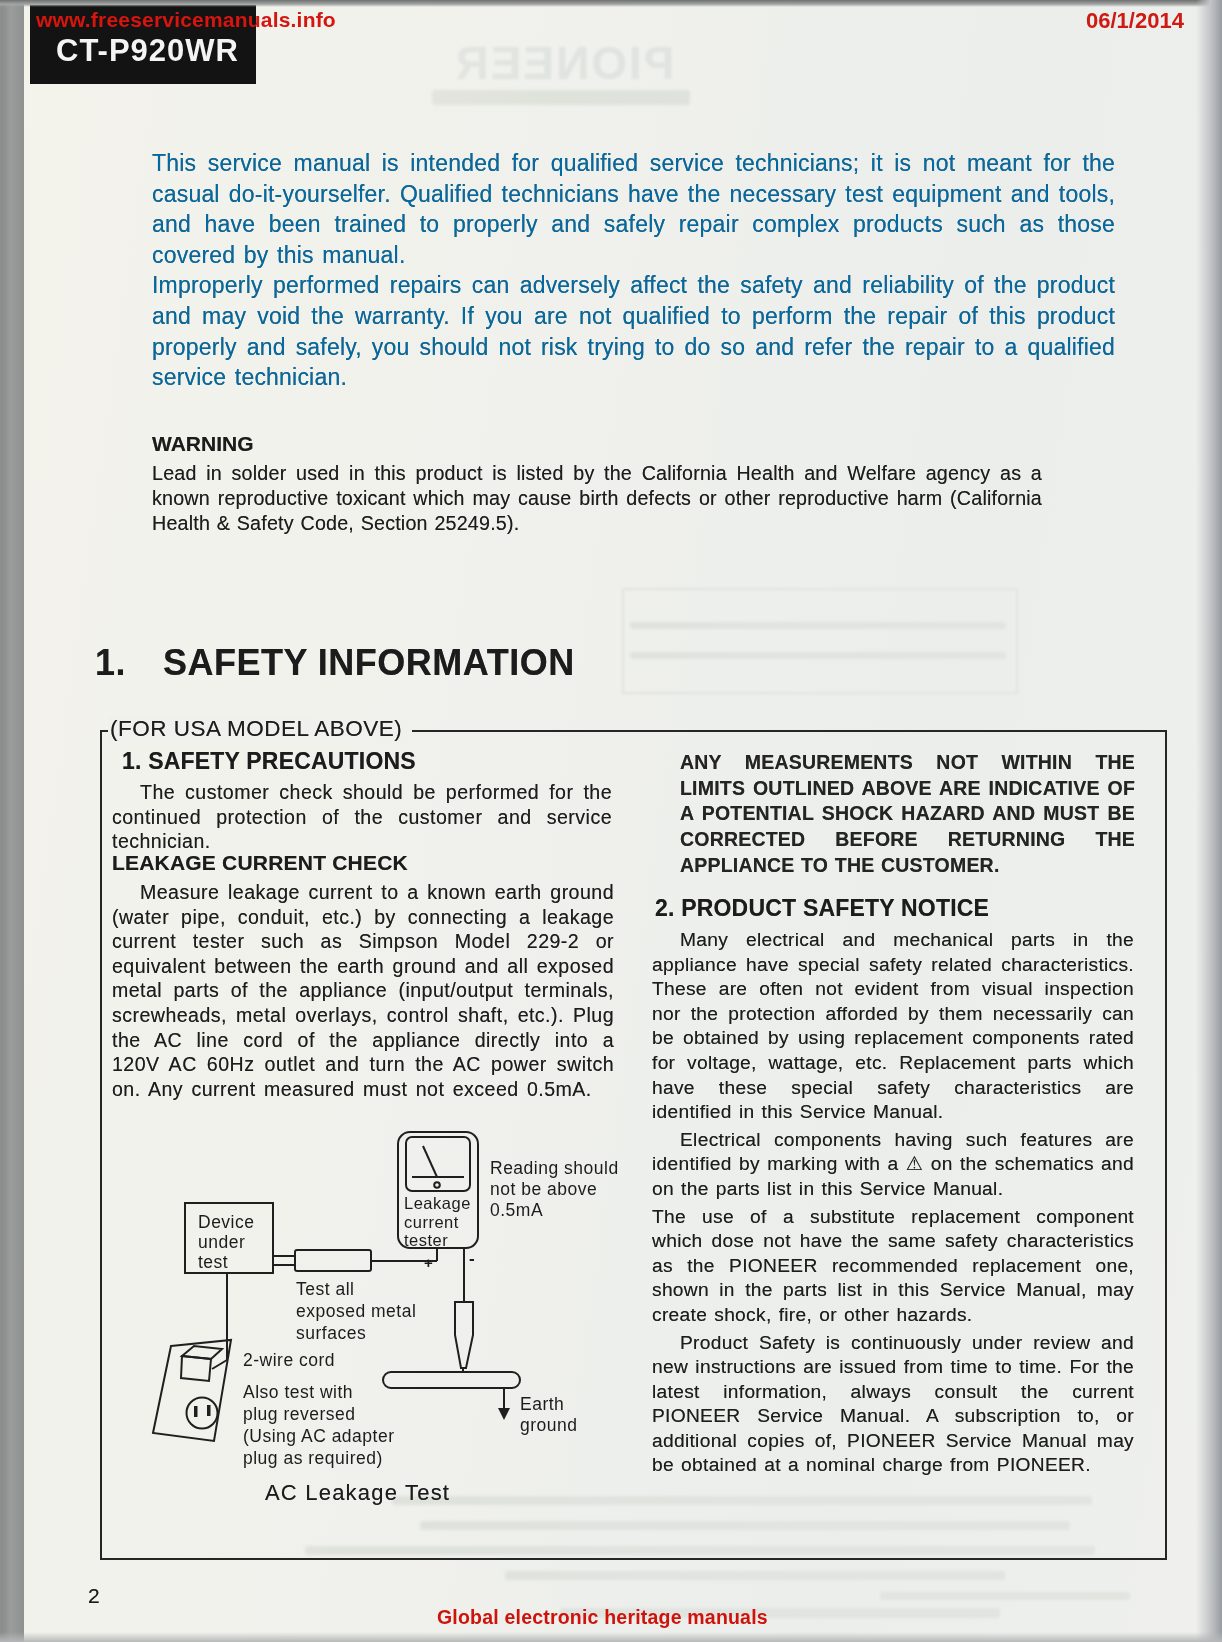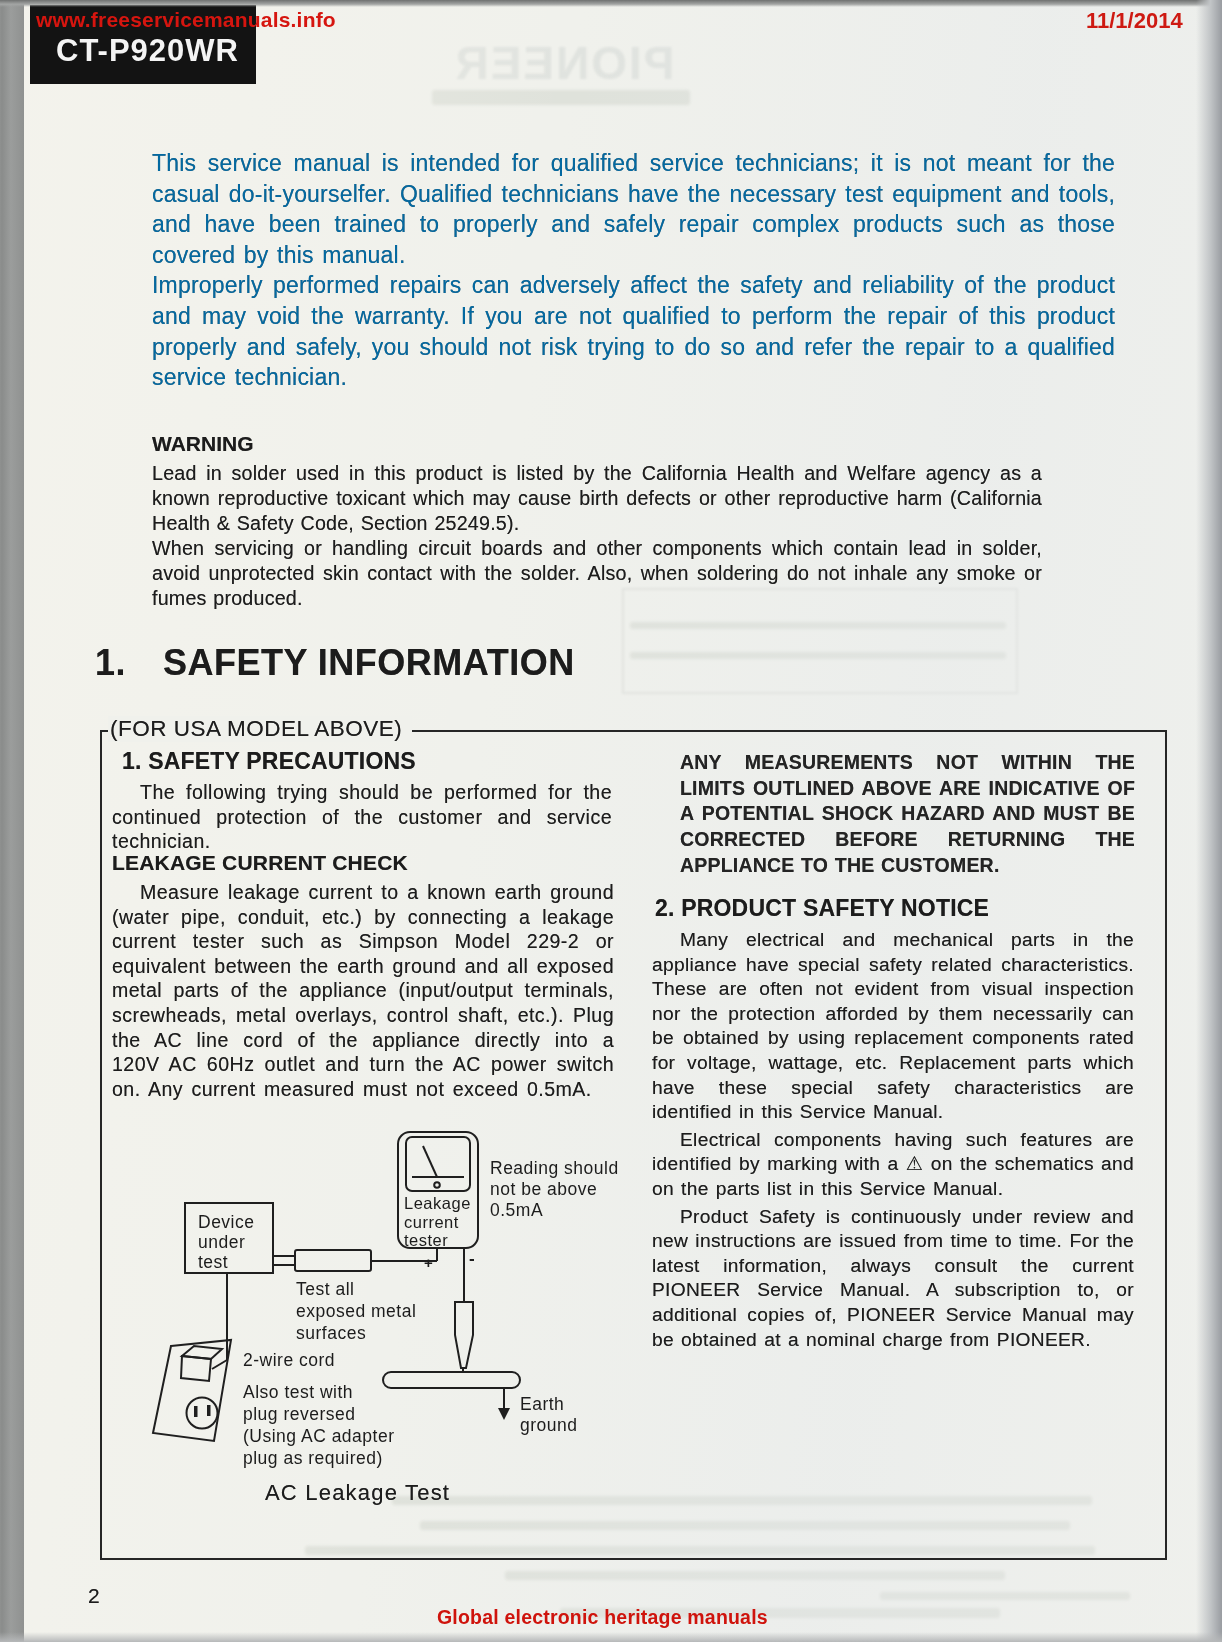--- a/index.html
+++ b/index.html
@@ -71,51 +71,51 @@
   <div class="abs gline" style="left:305px;top:1546px;width:790px;height:9px;"></div>
   <div class="abs gline" style="left:505px;top:1571px;width:500px;height:9px;"></div>
   <div class="abs gline" style="left:560px;top:1608px;width:440px;height:10px;"></div>
   <div class="abs gline" style="left:880px;top:1592px;width:250px;height:8px;"></div>
 
   <div class="abs tint"></div>
 
   <div class="abs model-box"></div>
   <div class="abs url">www.freeservicemanuals.info</div>
   <div class="abs model">CT-P920WR</div>
-  <div class="abs date">11/1/2014</div>
+  <div class="abs date">06/1/2014</div>
 
   <div class="abs intro scan">
     <div>This service manual is intended for qualified service technicians; it is not meant for the casual do-it-yourselfer. Qualified technicians have the necessary test equipment and tools, and have been trained to properly and safely repair complex products such as those covered by this manual.</div>
     <div>Improperly performed repairs can adversely affect the safety and reliability of the product and may void the warranty. If you are not qualified to perform the repair of this product properly and safely, you should not risk trying to do so and refer the repair to a qualified service technician.</div>
   </div>
 
   <div class="abs warn-title scan">WARNING</div>
   <div class="abs warn-body scan">
     <div>Lead in solder used in this product is listed by the California Health and Welfare agency as a known reproductive toxicant which may cause birth defects or other reproductive harm (California Health &amp; Safety Code, Section 25249.5).</div>
-    <div>When servicing or handling circuit boards and other components which contain lead in solder, avoid unprotected skin contact with the solder. Also, when soldering do not inhale any smoke or fumes produced.</div>
   </div>
 
   <div class="abs h-section scan">
     <span class="num">1.</span>
     <span>SAFETY INFORMATION</span>
   </div>
 
   <div class="abs usa-box"></div>
   <div class="abs usa-label scan">(FOR USA MODEL ABOVE)</div>
 
   <div class="abs h-box scan" style="left:122px;top:748px;">1. SAFETY PRECAUTIONS</div>
-  <div class="abs col-body indent scan" style="left:112px;top:780px;width:500px;">The following trying should be performed for the continued protection of the customer and service technician.</div>
+  <div class="abs col-body indent scan" style="left:112px;top:780px;width:500px;">The customer check should be performed for the continued protection of the customer and service technician.</div>
   <div class="abs h-box scan" style="left:112px;top:851px;font-size:21px;">LEAKAGE CURRENT CHECK</div>
   <div class="abs col-body indent scan" style="left:112px;top:880px;width:502px;">Measure leakage current to a known earth ground (water pipe, conduit, etc.) by connecting a leakage current tester such as Simpson Model 229-2 or equivalent between the earth ground and all exposed metal parts of the appliance (input/output terminals, screwheads, metal overlays, control shaft, etc.). Plug the AC line cord of the appliance directly into a 120V AC 60Hz outlet and turn the AC power switch on. Any current measured must not exceed 0.5mA.</div>
 
   <div class="abs notice scan">ANY MEASUREMENTS NOT WITHIN THE LIMITS OUTLINED ABOVE ARE INDICATIVE OF A POTENTIAL SHOCK HAZARD AND MUST BE CORRECTED BEFORE RETURNING THE APPLIANCE TO THE CUSTOMER.</div>
   <div class="abs h-box scan" style="left:655px;top:895px;">2. PRODUCT SAFETY NOTICE</div>
   <div class="abs rcol scan">
     <p class="indent">Many electrical and mechanical parts in the appliance have special safety related characteristics. These are often not evident from visual inspection nor the protection afforded by them necessarily can be obtained by using replacement components rated for voltage, wattage, etc. Replacement parts which have these special safety characteristics are identified in this Service Manual.</p>
     <p class="indent">Electrical components having such features are identified by marking with a ⚠ on the schematics and on the parts list in this Service Manual.</p>
+    <p>The use of a substitute replacement component which dose not have the same safety characteristics as the PIONEER recommended replacement one, shown in the parts list in this Service Manual, may create shock, fire, or other hazards.</p>
     <p class="indent">Product Safety is continuously under review and new instructions are issued from time to time. For the latest information, always consult the current PIONEER Service Manual.  A subscription to,  or additional copies of, PIONEER Service Manual may be obtained at a nominal charge from PIONEER.</p>
   </div>
 
   <svg class="abs" style="left:120px;top:1095px;" width="500" height="390" viewBox="120 1095 500 390">
 
     <g>
       <rect class="ln" x="185" y="1203" width="88" height="70"></rect>
       <text x="198" y="1228">Device</text>
       <text x="198" y="1248">under</text>
       <text x="198" y="1268">test</text>

